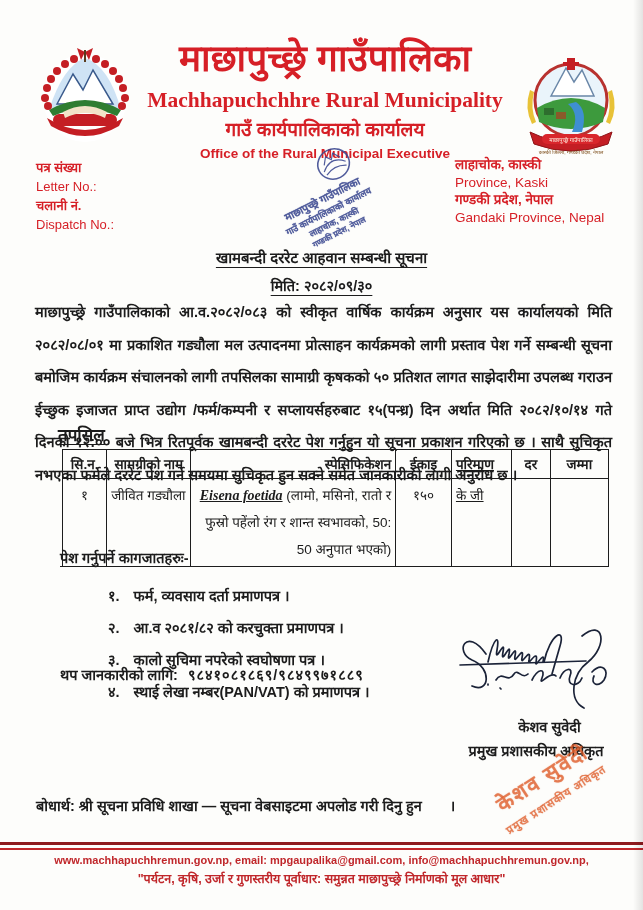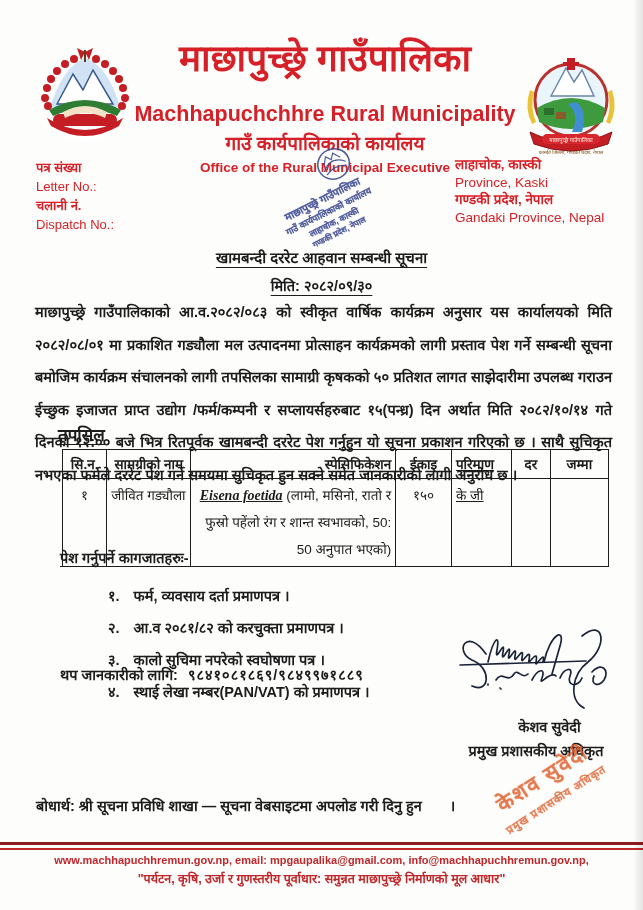--- a/index.html
+++ b/index.html
@@ -13,21 +13,21 @@
     background:linear-gradient(to right,rgba(0,0,0,0),rgba(0,0,0,0.10));
     pointer-events:none;
   }
   .abs{position:absolute;}
   .red{color:#d61f26;}
   
   .logo-left{left:33px;top:46px;width:104px;height:106px;}
   .logo-right{left:518px;top:52px;width:106px;height:112px;}
   .header-text{left:120px;top:34px;width:410px;text-align:center;}
   .org-np{font-size:37px;font-weight:700;letter-spacing:0px;line-height:1.35;}
-  .org-en{font-size:21.5px;font-weight:700;margin-top:18px;}
+  .org-en{font-size:21.5px;font-weight:700;margin-top:4px;font-family:Liberation Serif, serif;}
   .office-np{font-size:19px;font-weight:700;margin-top:3px;}
   .office-en{font-size:13.5px;font-weight:700;margin-top:4px;}
   
   .ref-block{left:36px;top:158px;font-size:13px;line-height:19px;}
   .ref-block .np{font-weight:700;}
   .addr-block{left:455px;top:156px;font-size:13.5px;line-height:17.5px;}
   .addr-block .np{font-weight:700;}
   
   .seal{left:252px;top:156px;width:140px;transform:rotate(-27deg);
         color:#3b4890;opacity:.88;text-align:center;

